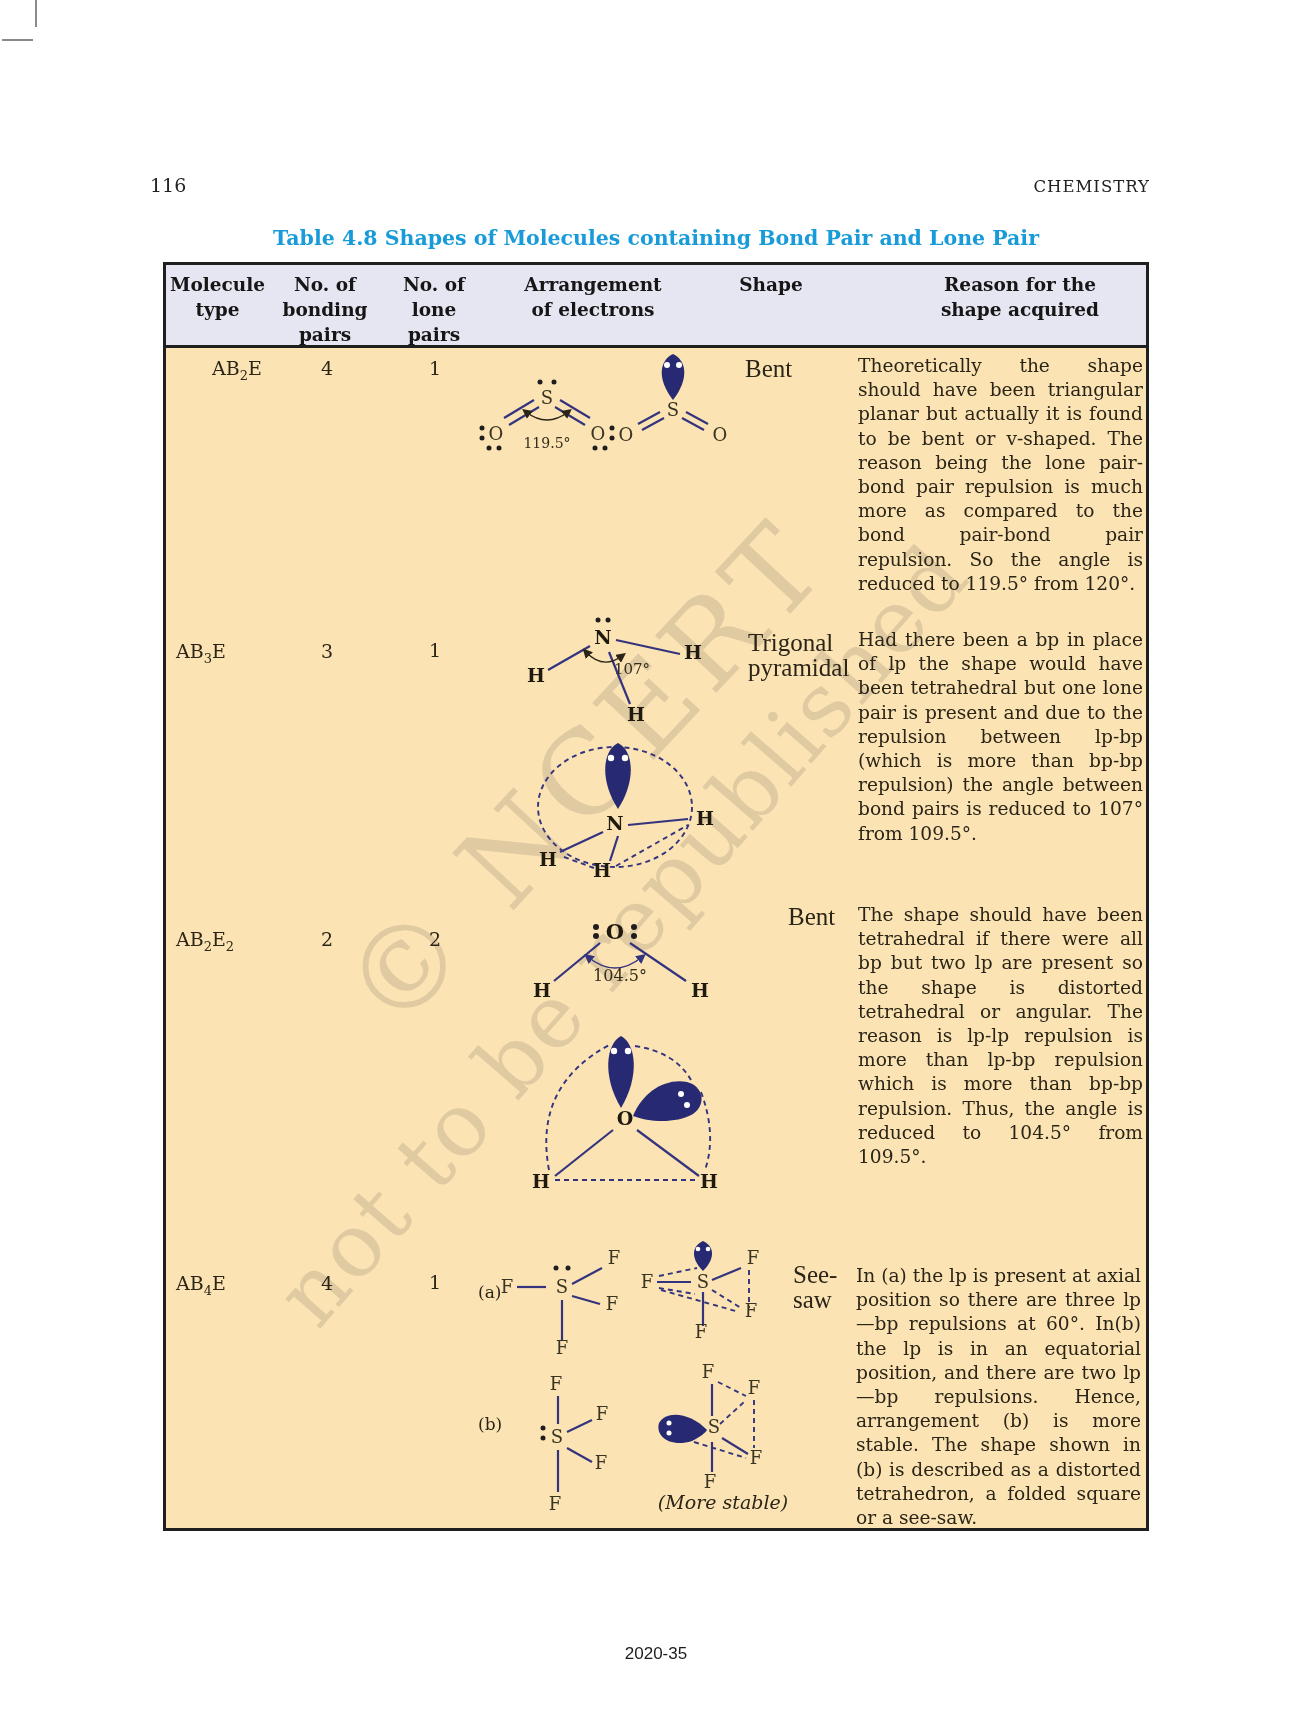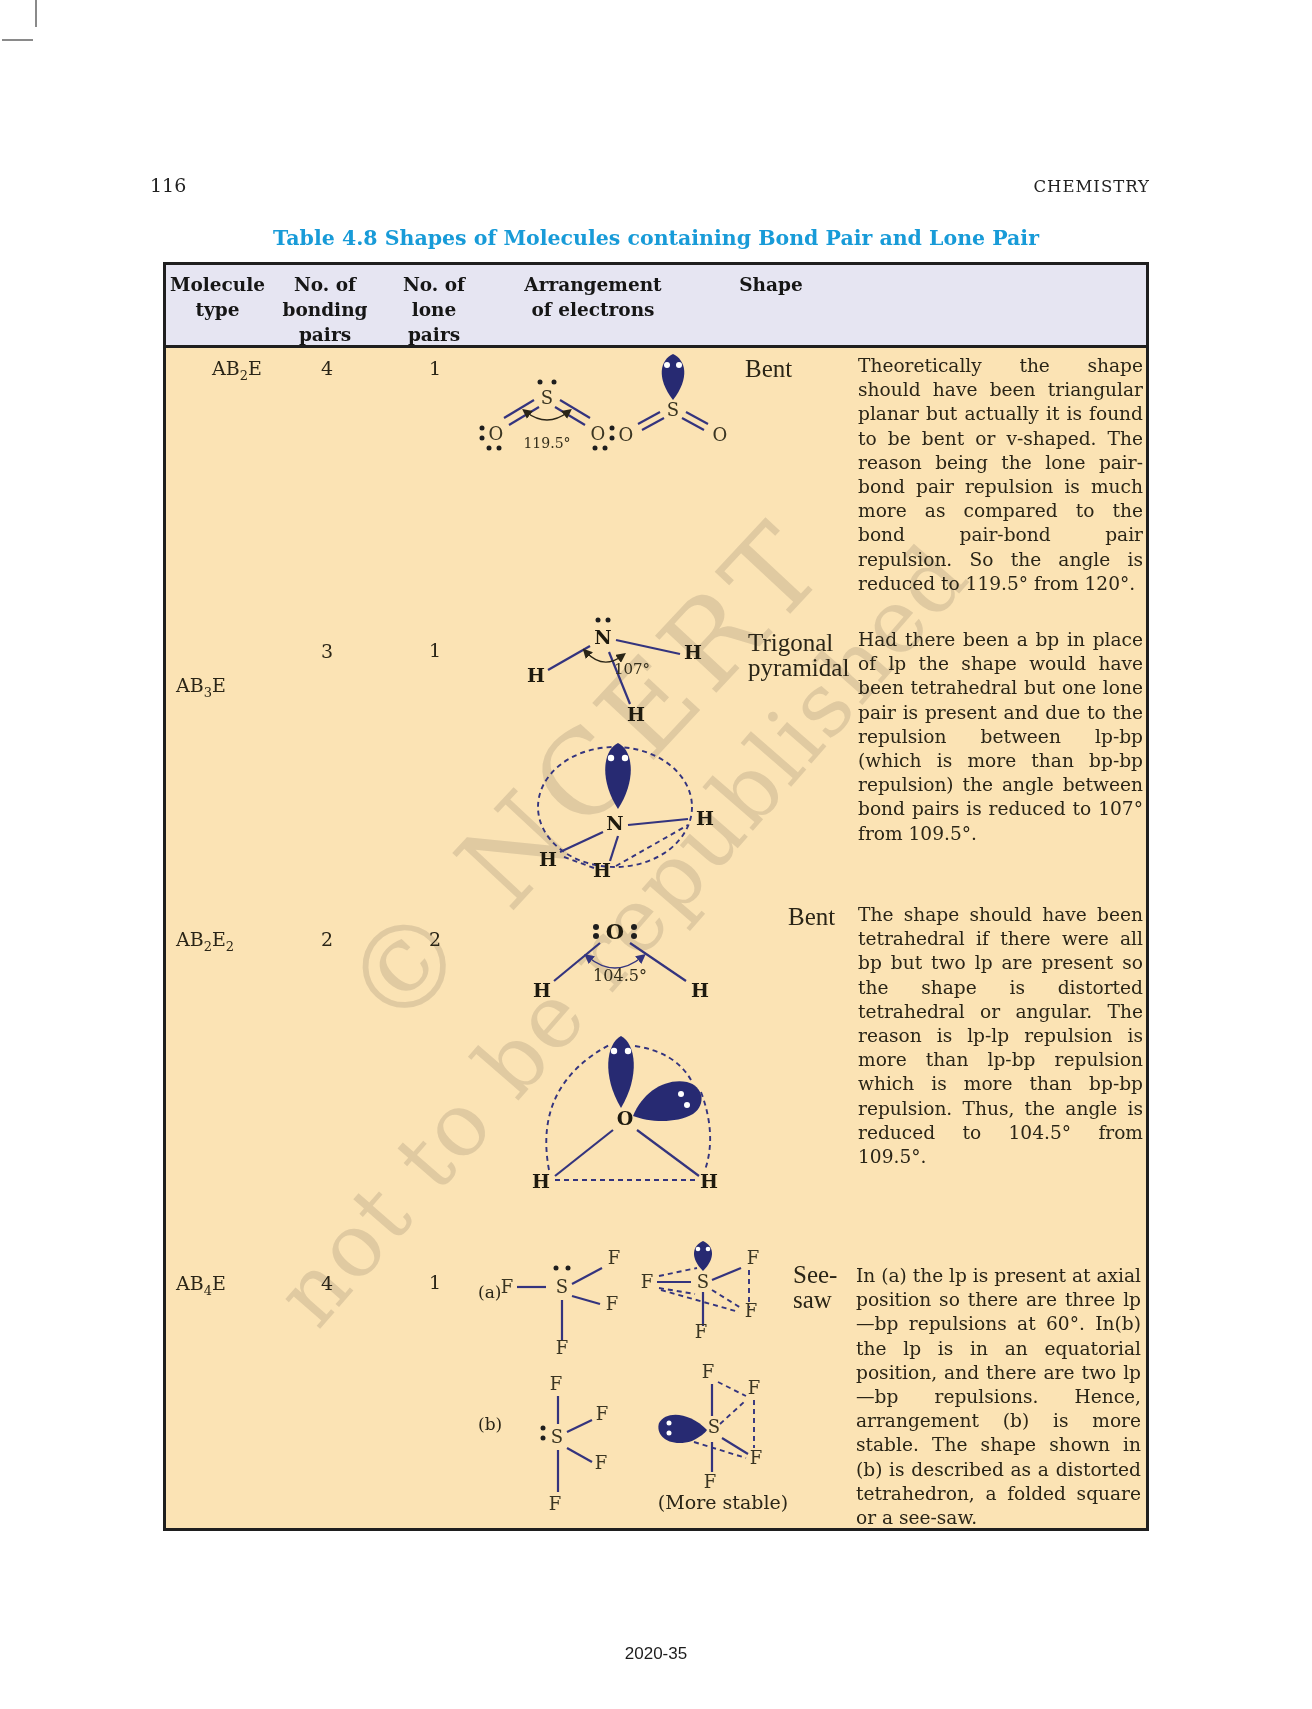--- a/index.html
+++ b/index.html
@@ -22,21 +22,21 @@
   .tbody{position:absolute;left:0;top:83px;right:0;bottom:0;background:#FBE3B4;}
   
   .hcell{font-size:18.5px;font-weight:bold;line-height:25px;text-align:center;
          white-space:pre-line;color:#161616;}
   
   .fml{font-size:19px;}
   .fml sub{font-size:13px;}
   .num{font-size:19px;text-align:center;width:40px;}
   .shape{font-size:25px;white-space:pre-line;line-height:25px;font-family:Liberation Serif, serif;}
   .reason{font-size:18.6px;line-height:24.2px;text-align:justify;width:285px;}
-  .caption{font-size:19px;text-align:center;}
+  .caption{font-size:19px;text-align:center;font-style:italic;}
   .footer{font-family:"Liberation Sans",sans-serif;font-size:17px;color:#1c1c1c;
           text-align:center;width:100%;}
   
   .wm{position:absolute;z-index:1;color:rgba(126,115,95,0.22);white-space:nowrap;
       font-family:"DejaVu Serif",serif;pointer-events:none;}
   .wm1{left:585px;top:775px;font-size:115px;letter-spacing:8px;
        transform:translate(-50%,-50%) rotate(-47deg);}
   .wm2{left:622px;top:935px;font-size:88px;letter-spacing:2px;
        transform:translate(-50%,-50%) rotate(-49deg);}
   
@@ -78,20 +78,22 @@
 type</div>
   <div class="abs z2 hcell" style="left:268px;top:272px;width:114px;">No. of
 bonding
 pairs</div>
   <div class="abs z2 hcell" style="left:380px;top:272px;width:108px;">No. of
 lone
 pairs</div>
   <div class="abs z2 hcell" style="left:493px;top:272px;width:200px;">Arrangement
 of electrons</div>
   <div class="abs z2 hcell" style="left:715px;top:272px;width:112px;">Shape</div>
+  <div class="abs z2 hcell" style="left:905px;top:272px;width:230px;">Reason for the
+shape acquired</div>
 
   <div class="abs z2 fml" style="left:176px;top:357px;margin-left:36px;"><span>AB</span><sub>2</sub><span>E</span></div>
   <div class="abs z2 num" style="left:307px;top:357px;">4</div>
   <div class="abs z2 num" style="left:415px;top:357px;">1</div>
   <div class="abs z2 shape" style="left:745px;top:356px;width:95px;">Bent</div>
   <div class="abs z2 reason" style="left:858px;top:354px;">Theoretically the shape should have been triangular planar but actually it is found to be bent or v-shaped. The reason being the lone pair-bond pair repulsion is much more as compared to the bond pair-bond pair repulsion. So the angle is reduced to 119.5° from 120°.</div>
 
   <svg class="abs z2" style="left:470px;top:372px;" width="160" height="80" viewBox="0 0 160 80">
     <defs>
         <marker id="ar1" markerWidth="7" markerHeight="7" refX="3.5" refY="3.5" orient="auto-start-reverse">
@@ -133,21 +135,21 @@
     <g class="bond">
       <line x1="48" y1="64" x2="26" y2="76"></line>
         <line x1="52" y1="70" x2="30" y2="82"></line>
       <line x1="74" y1="64" x2="96" y2="76"></line>
         <line x1="70" y1="70" x2="92" y2="82"></line>
     </g>
     <text class="atom" x="14" y="93" text-anchor="middle">O</text>
     <text class="atom" x="108" y="93" text-anchor="middle">O</text>
   </svg>
 
-  <div class="abs z2 fml" style="left:176px;top:640px;margin-top:34px;"><span>AB</span><sub>3</sub><span>E</span></div>
+  <div class="abs z2 fml" style="left:176px;top:640px;"><span>AB</span><sub>3</sub><span>E</span></div>
   <div class="abs z2 num" style="left:307px;top:640px;">3</div>
   <div class="abs z2 num" style="left:415px;top:639px;">1</div>
   <div class="abs z2 shape" style="left:748px;top:630px;width:95px;">Trigonal pyramidal</div>
   <div class="abs z2 reason" style="left:858px;top:628px;">Had there been a bp in place of lp the shape would have been tetrahedral but one lone pair is present and due to the repulsion between lp-bp (which is more than bp-bp repulsion) the angle between bond pairs is reduced to 107° from 109.5°.</div>
 
   <svg class="abs z2" style="left:510px;top:612px;" width="200" height="115" viewBox="0 0 200 115">
     <defs>
         <marker id="ar2" markerWidth="7" markerHeight="7" refX="3.5" refY="3.5" orient="auto-start-reverse">
           <path d="M0,0 L7,3.5 L0,7 z" fill="#2a2517"></path>
         </marker>

